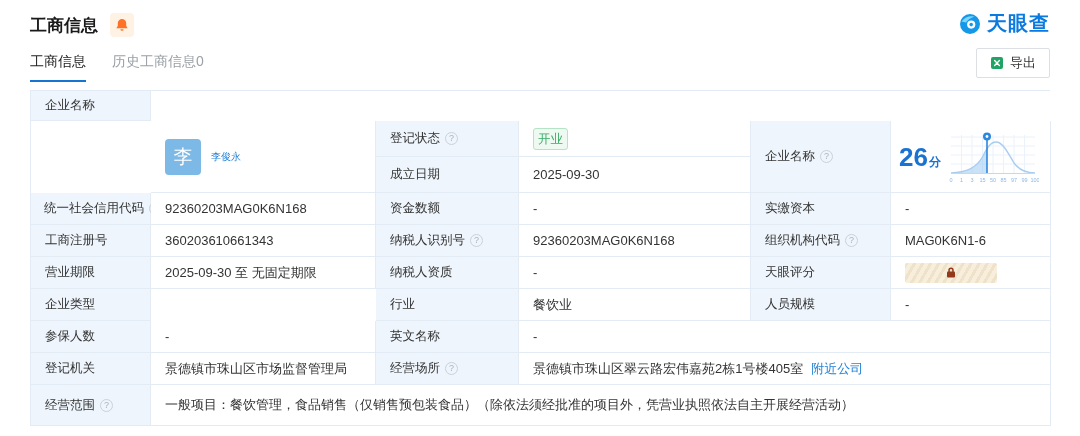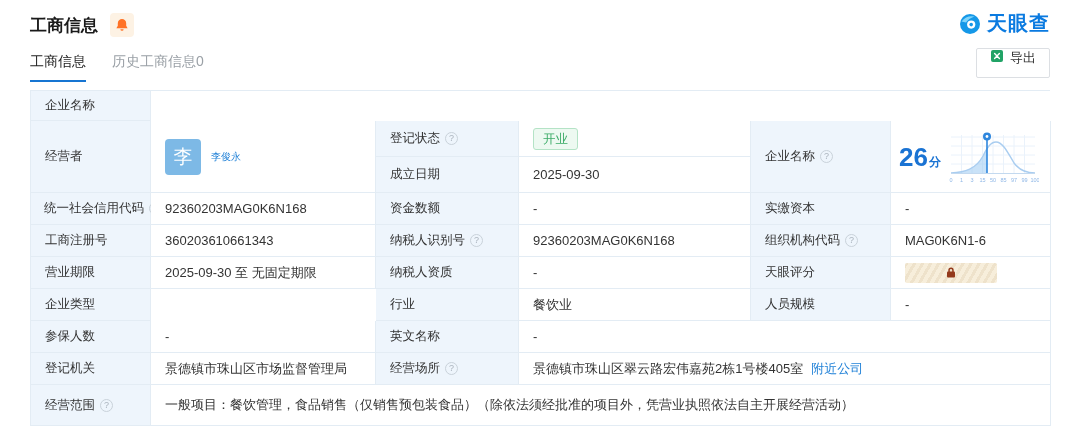--- a/index.html
+++ b/index.html
@@ -16,42 +16,42 @@
   .brand-name { font-size:20px; font-weight:bold; color:#0a7ae0; letter-spacing:1px; }
 
   
   .tabbar { margin-top:10px; padding:0 30px; display:flex; gap:26px; align-items:flex-end;
     height:34px; position:relative; }
   .tab { font-size:14px; color:#9aa0a6; padding-bottom:9px; cursor:pointer;
     border-bottom:2px solid transparent; }
   .tab.active { color:#222; border-bottom-color:#1775d2; }
   .export-btn { position:absolute; right:30px; bottom:4px; height:30px; padding:0 13px;
     background:#fff; border:1px solid #dcdfe3; border-radius:2px; display:flex;
-    gap:6px; font-size:13px; color:#333; cursor:pointer; }
+    align-items:center; gap:6px; font-size:13px; color:#333; cursor:pointer; }
 
   
   .biz-table { margin:8px 30px 1px; display:grid;
     grid-template-columns:120px 225px 143px 232px 140px 160px;
     grid-template-rows:30px 36px 36px 32px 32px 32px 32px 32px 32px 41px;
     border-top:1px solid #e3ecf4; border-left:1px solid #e3ecf4; }
   .lc,.vc { display:flex; align-items:center; border-right:1px solid #e3ecf4;
     border-bottom:1px solid #e3ecf4; padding:0 10px 0 14px; font-size:12.5px;
     white-space:nowrap; overflow:visible; }
   .lc { background:#eef5fc; color:#333; }
   .vc { background:#fff; color:#333; font-size:13px; }
   .hlp { display:inline-flex; width:13px; height:13px; min-width:13px; border-radius:50%;
     border:1px solid #c9d2da; color:#aab3bd; font-size:9px; line-height:11px;
     align-items:center; justify-content:center; margin-left:5px; cursor:pointer; }
 
   .avatar { width:36px; height:36px; border-radius:4px; background:#7db9e6; color:#fff;
     font-size:19px; display:flex; align-items:center; justify-content:center; cursor:pointer; }
   .plink { color:#2483d8; text-decoration:none; cursor:pointer; }
   .op-name { margin-left:10px; font-size:10px; }
 
-  .tag-open { display:inline-block; padding:2px 9px; font-size:12.5px; color:#3cab68;
+  .tag-open { display:inline-block; padding:2px 4px; font-size:12.5px; color:#3cab68;
     background:#edf9f1; border:1px solid #b4e3c6; border-radius:3px; line-height:16px; }
 
   .score-wrap { display:flex; align-items:center; width:100%; }
   .score-num { color:#1a73d3; font-weight:bold; font-size:26px; line-height:1; }
   .score-unit { font-size:12px; font-weight:bold; margin-left:1px; }
   .score-chart { margin-left:6px; display:block; }
 
   .lock-chip { width:92px; height:20px; border-radius:2px; display:flex; align-items:center;
     justify-content:center; cursor:pointer;
     background:repeating-linear-gradient(120deg, rgba(160,120,60,0.10) 0 3px, rgba(160,120,60,0) 3px 7px), #f7eedb; }
@@ -93,23 +93,20 @@
     <span>导出</span>
   </div>
 </div>
 
 <div class="biz-table">
 
   <div class="lc" style="grid-area:1/1/2/2">
     <span>企业名称</span>
   </div>
 
-  <div class="lc" style="grid-area:2/1/4/2">
-    <span>经营者</span>
-  </div>
   <div class="vc" style="grid-area:2/2/4/3">
     <div class="avatar">李</div>
     <a class="plink op-name">李俊永</a>
   </div>
   <div class="lc" style="grid-area:2/3/3/4">
     <span>登记状态</span>
     <span class="hlp">?</span>
   </div>
   <div class="vc" style="grid-area:2/4/3/5">
     <span class="tag-open">开业</span>

